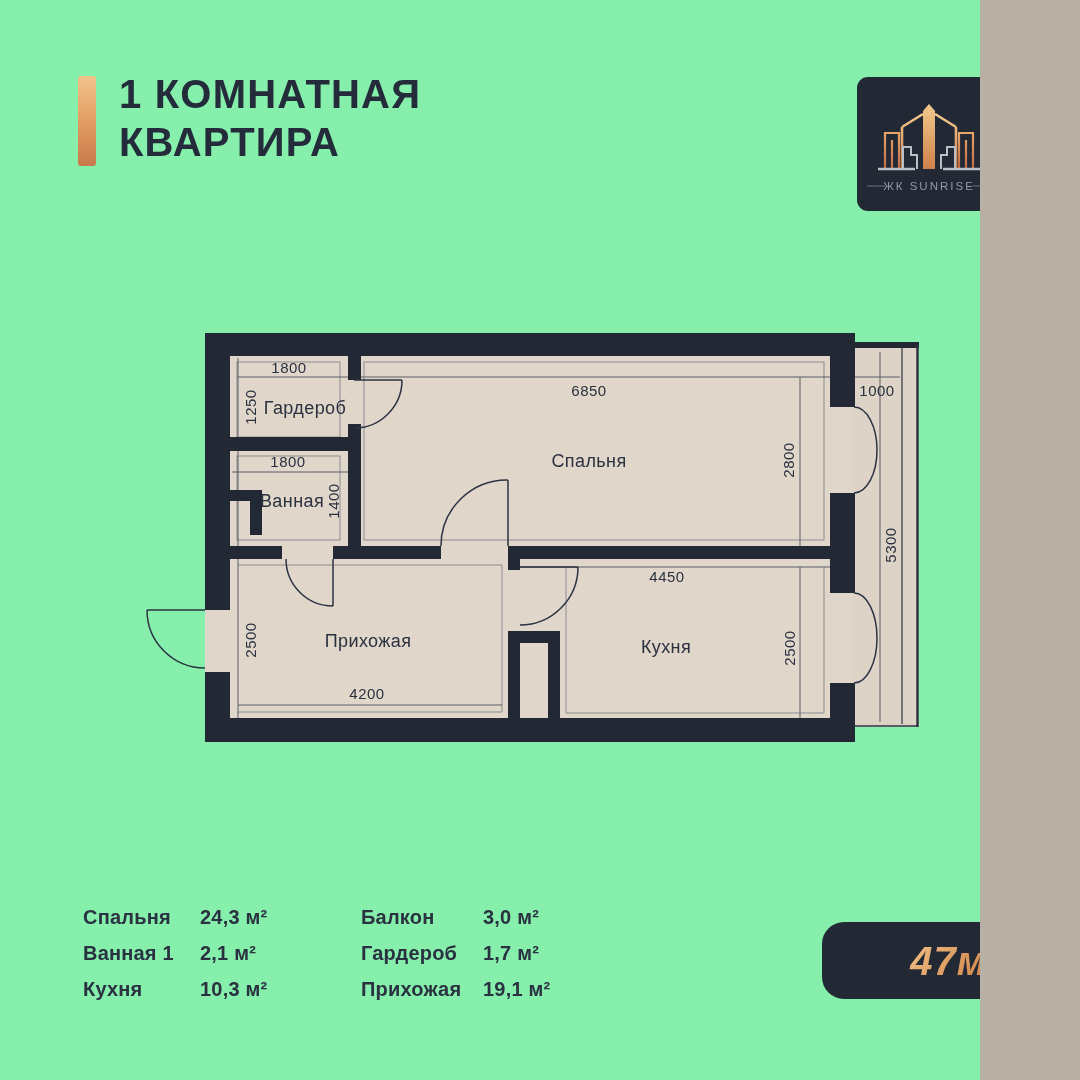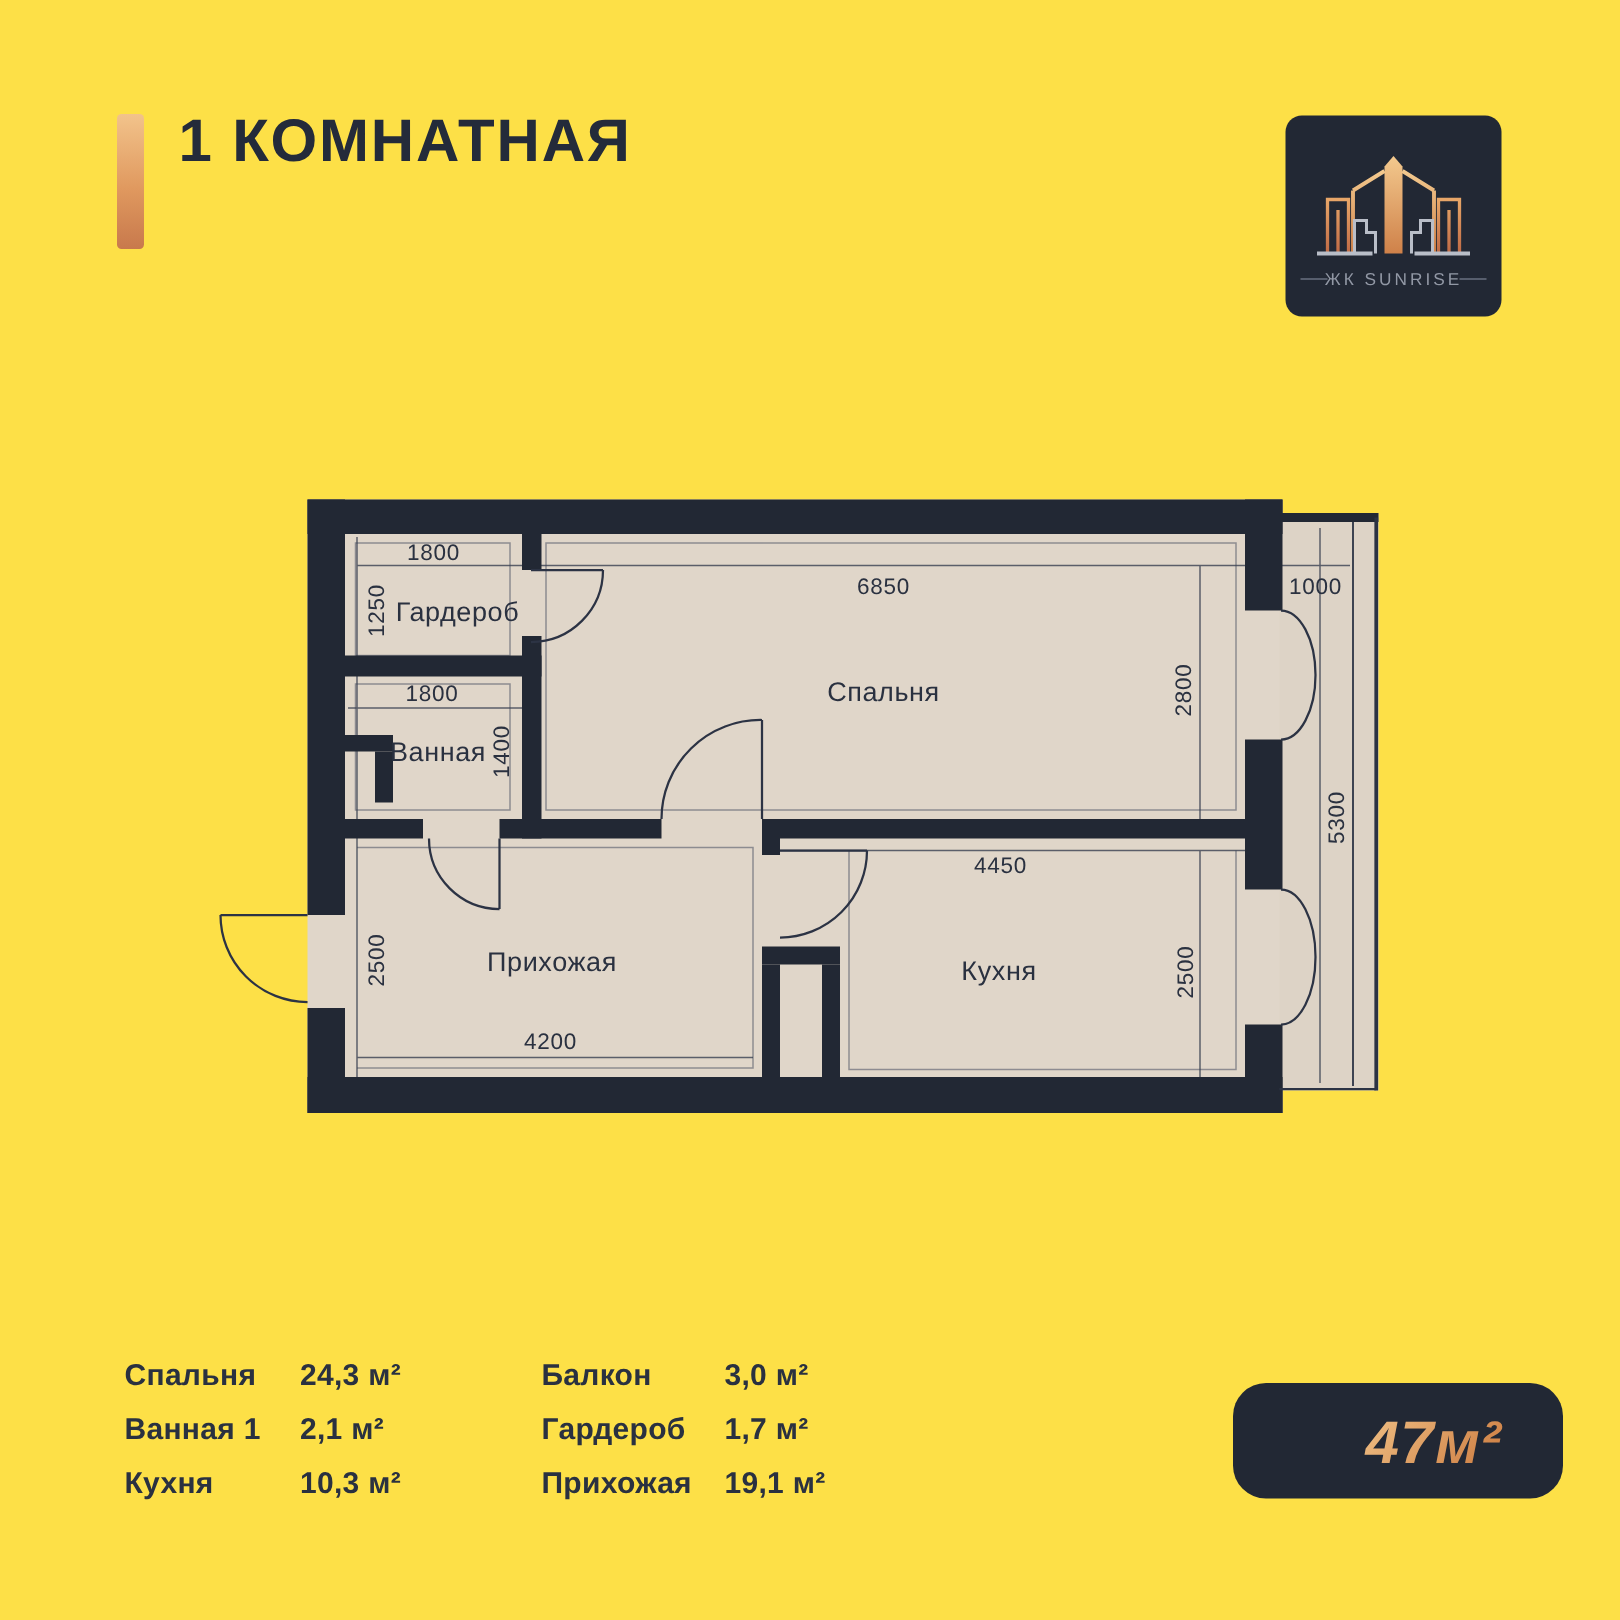--- a/index.html
+++ b/index.html
@@ -1,18 +1,18 @@
 <!DOCTYPE html>
 <html><head>
 <meta charset="utf-8">
 <style>
   html,body{margin:0;padding:0;background:#b9b0a5;}
   .canvas{
-    position:relative;width:1080px;height:1080px;overflow:hidden;
-    background:#fde047;font-family:"Liberation Sans",sans-serif;
+    position:relative;width:980px;height:1080px;overflow:hidden;
+    background:#86efac;font-family:"Liberation Sans",sans-serif;
   }
   
   .accent-bar{
     position:absolute;left:78px;top:76px;width:18px;height:90px;border-radius:3px;
     background:linear-gradient(180deg,#f2c38b 0%,#e0995f 55%,#c8794c 100%);
   }
   .title{
     position:absolute;left:119px;top:70px;
     font-size:40px;font-weight:700;letter-spacing:1.2px;line-height:48px;
     color:#242b3a;text-transform:uppercase;
@@ -42,20 +42,21 @@
   }
 </style>
 </head>
 <body>
 
 <div class="canvas">
 
   <div class="accent-bar"></div>
   <div class="title">
     <div>1 КОМНАТНАЯ</div>
+    <div>КВАРТИРА</div>
   </div>
 
   <div class="logo">
     <svg width="144" height="134" viewBox="0 0 144 134">
       <defs>
         <linearGradient id="gold" x1="0" y1="0" x2="0" y2="1">
           <stop offset="0" stop-color="#f3c98e"></stop>
             <stop offset="1" stop-color="#cf8149"></stop>
         </linearGradient>
         <linearGradient id="copper" x1="0" y1="0" x2="0" y2="1">

